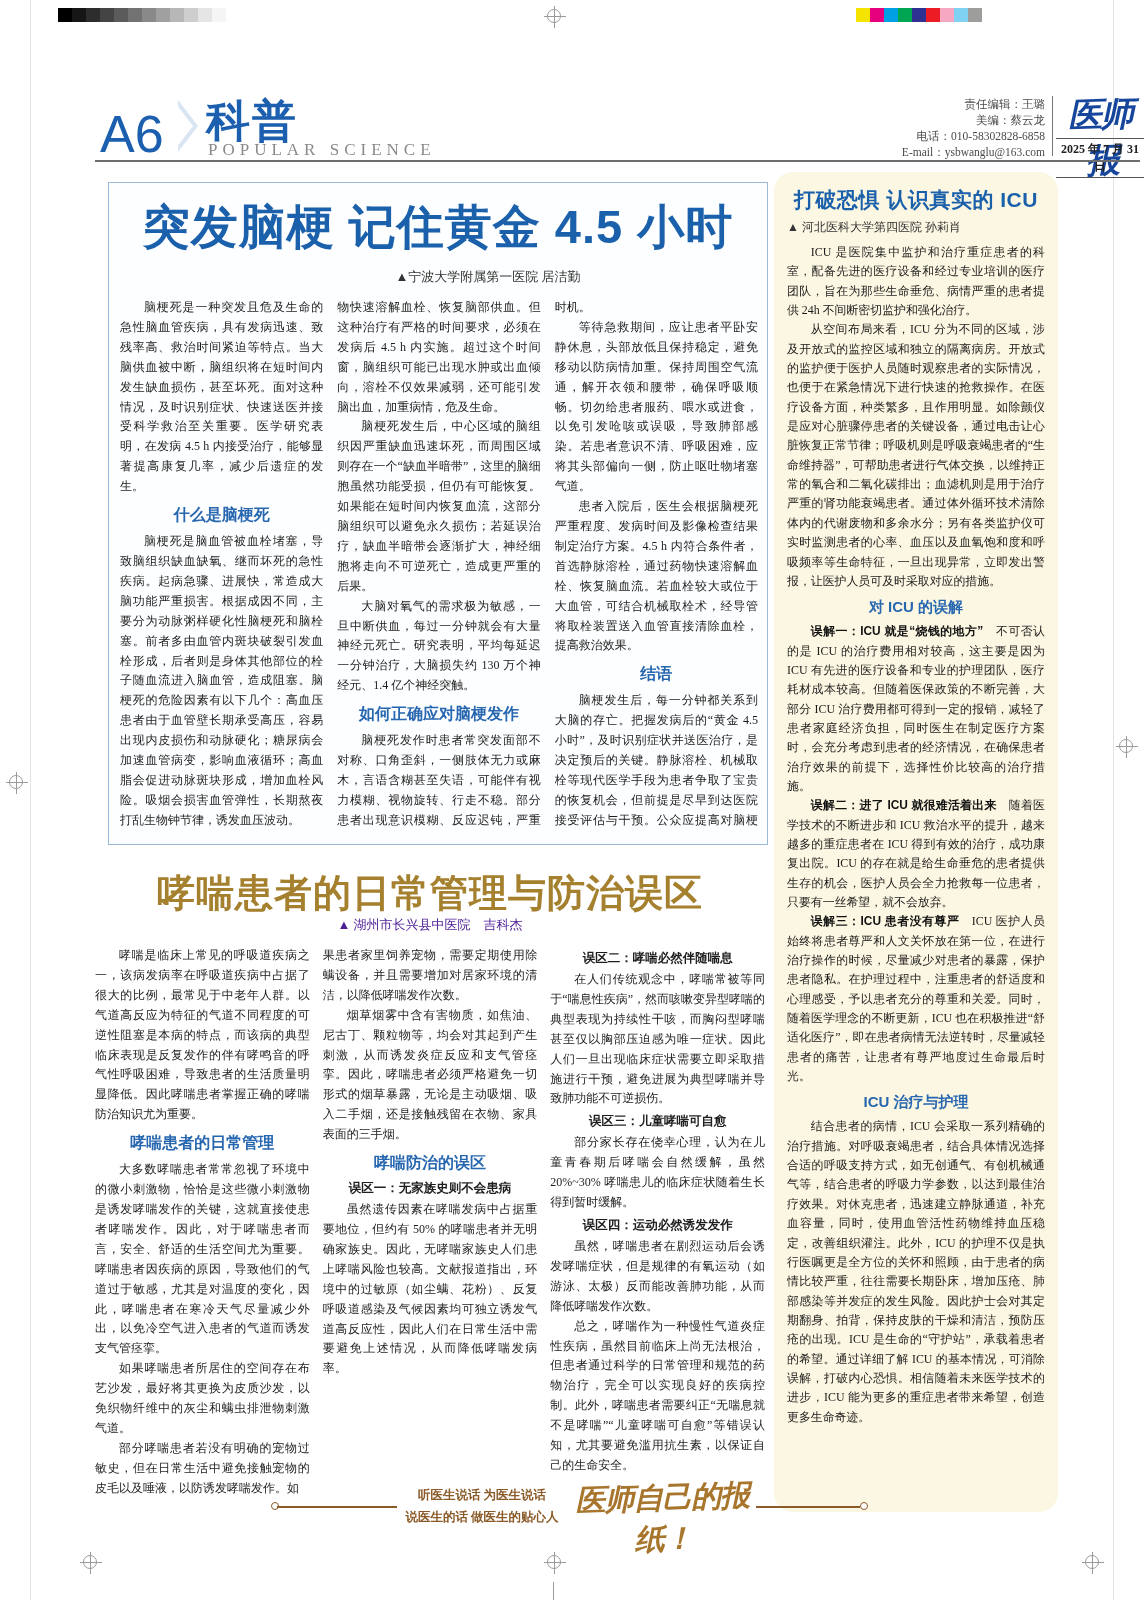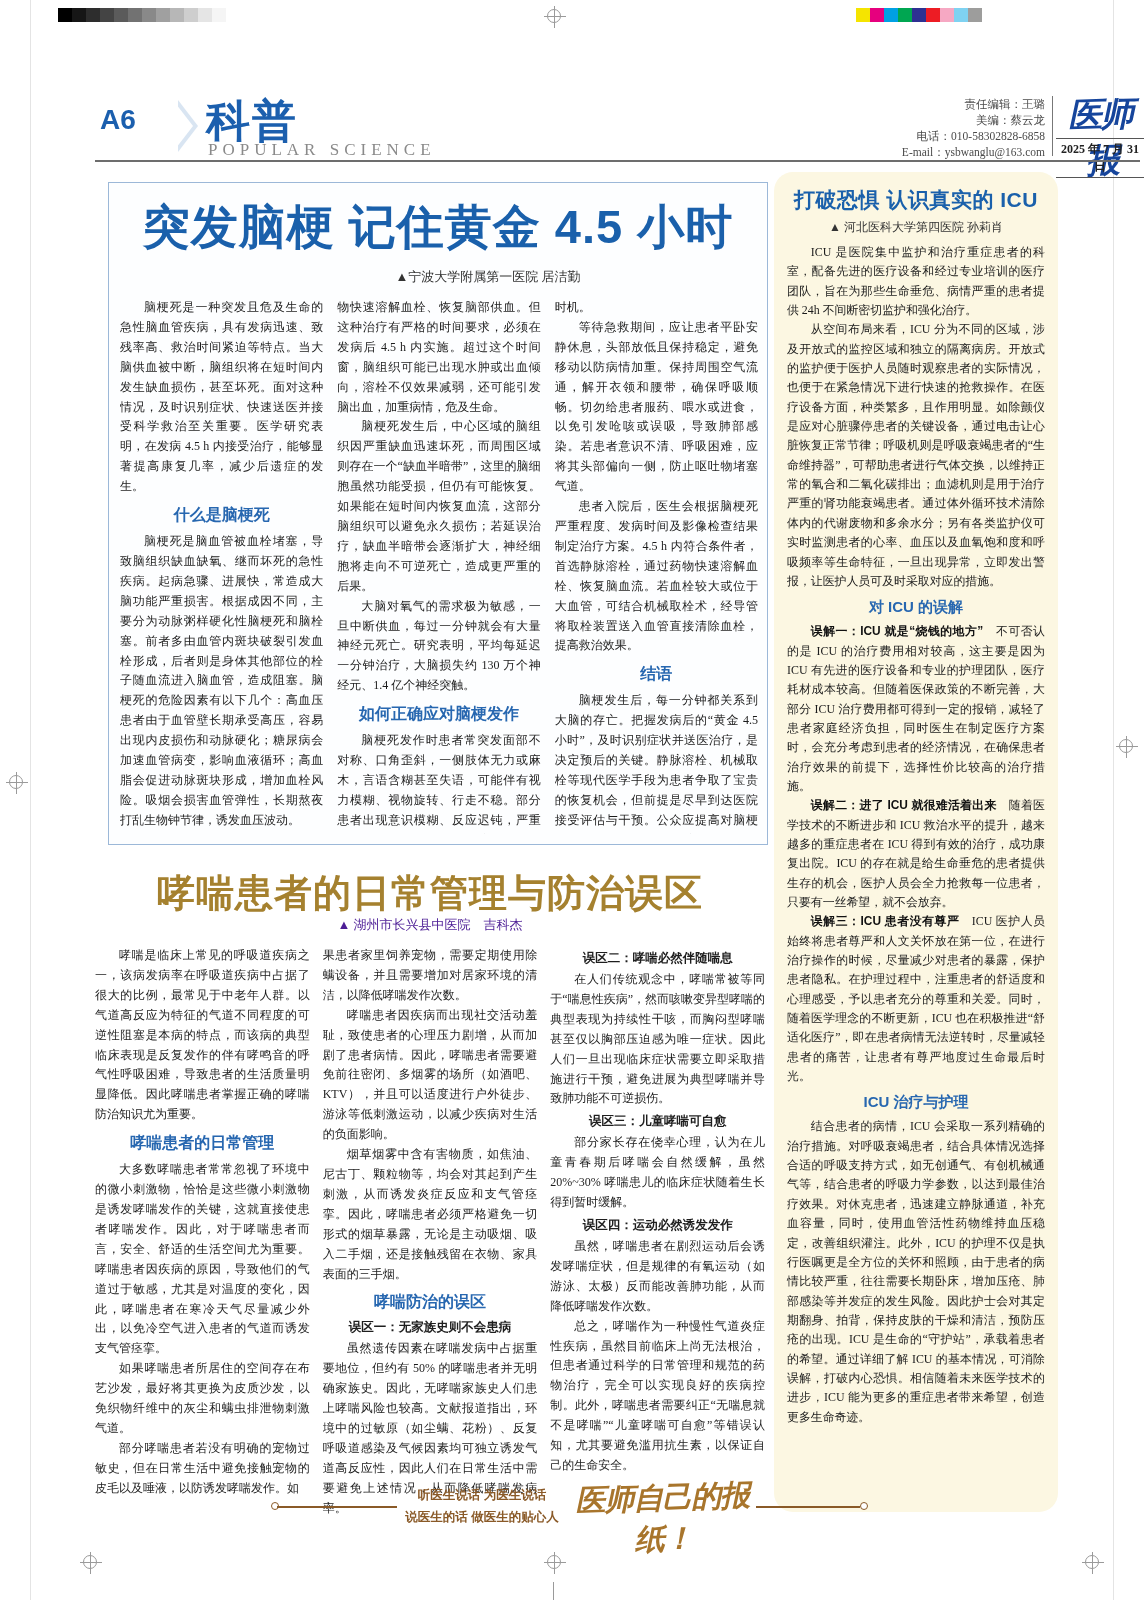--- a/index.html
+++ b/index.html
@@ -15,21 +15,21 @@
   .regmark { width:22px; height:22px; }
   .regmark .c { position:absolute; left:3px; top:3px; width:14px; height:14px;
     border:1px solid #9a9a9a; border-radius:50%; }
   .regmark .h { position:absolute; left:0; top:10px; width:22px; height:1px; background:#9a9a9a; }
   .regmark .v { position:absolute; left:10px; top:0; width:1px; height:22px; background:#9a9a9a; }
   .edgeline { background:#e4e4e4; }
 
   
   .hdr-rule { left:95px; top:160px; width:1045px; height:2px; background:#6d6d6d; }
   .pageno { left:100px; top:104px; font-family:"Liberation Sans",sans-serif;
-    font-size:28px; font-weight:bold; color:#1b5fae; }
+    font-size:52px; font-weight:normal; color:#1b5fae; }
   .chev { left:178px; top:100px; width:0; height:0;
     border-top:26px solid transparent; border-bottom:26px solid transparent;
     border-left:20px solid #d9e5f2; }
   .chev2 { left:176px; top:104px; width:0; height:0;
     border-top:22px solid transparent; border-bottom:22px solid transparent;
     border-left:17px solid #ffffff; }
   .section-cn { left:206px; top:92px; font-family:"Liberation Sans",sans-serif;
     font-size:44px; font-weight:bold; color:#1b5fae; letter-spacing:2px; }
   .section-en { left:208px; top:140px; font-family:"Liberation Serif",serif;
     font-size:17px; color:#8a8a8a; letter-spacing:5px; }
@@ -68,33 +68,33 @@
     font-size:38px; color:#a5812f; letter-spacing:1px; }
   .a2-byline { left:95px; top:916px; width:670px; text-align:center;
     font-size:13px; color:#4c1d95; }
   .a2-cols { left:95px; top:946px; width:670px; height:568px; display:flex; gap:13px; }
 
   
   .icu { left:774px; top:172px; width:284px; height:1340px;
     background:#fcf7e2; border-radius:19px; padding:14px 13px 10px 13px; overflow:hidden; }
   .icu-title { font-family:"Liberation Sans",sans-serif; font-weight:bold;
     font-size:21px; color:#1a60ab; text-align:center; letter-spacing:0.5px; }
-  .icu-byline { font-size:12px; color:#333; text-align:center; margin:5px 0 7px 0; }
+  .icu-byline { font-size:12px; color:#333; margin:5px 0 7px 0; }
   .icu .para { font-size:11.9px; line-height:19.35px; }
   .icu .subhead { font-size:15px; margin:7px 0 5px 0; }
 
   
   .foot-line-l { left:277px; top:1506px; width:120px; height:2px; background:#8a5a28; }
   .foot-dot-l { left:271px; top:1502px; width:8px; height:8px;
     border:1.5px solid #8a5a28; border-radius:50%; background:#fff; }
   .foot-line-r { left:756px; top:1506px; width:104px; height:2px; background:#8a5a28; }
   .foot-dot-r { left:860px; top:1502px; width:8px; height:8px;
     border:1.5px solid #8a5a28; border-radius:50%; background:#fff; }
   .foot-small { left:398px; top:1484px; width:168px; text-align:center;
-    font-family:Liberation Sans, sans-serif; font-weight:bold;
+    font-family:Liberation Serif, serif; font-weight:bold;
     font-size:12.5px; line-height:22px; color:#8a5a28; }
   .foot-big { left:568px; top:1478px; width:190px; text-align:center;
     font-family:"Liberation Serif",serif; font-weight:bold; font-style:italic;
     font-size:30px; color:#a8752c; transform:rotate(-2deg); letter-spacing:-1px; }
 </style>
 </head>
 <body>
 
 <div id="page">
 
@@ -201,21 +201,20 @@
   <div class="abs a2-cols">
     <div class="ncol">
         <div class="para">哮喘是临床上常见的呼吸道疾病之一，该病发病率在呼吸道疾病中占据了很大的比例，最常见于中老年人群。以气道高反应为特征的气道不同程度的可逆性阻塞是本病的特点，而该病的典型临床表现是反复发作的伴有哮鸣音的呼气性呼吸困难，导致患者的生活质量明显降低。因此哮喘患者掌握正确的哮喘防治知识尤为重要。</div>
         <div class="subhead">哮喘患者的日常管理</div>
         <div class="para">大多数哮喘患者常常忽视了环境中的微小刺激物，恰恰是这些微小刺激物是诱发哮喘发作的关键，这就直接使患者哮喘发作。因此，对于哮喘患者而言，安全、舒适的生活空间尤为重要。哮喘患者因疾病的原因，导致他们的气道过于敏感，尤其是对温度的变化，因此，哮喘患者在寒冷天气尽量减少外出，以免冷空气进入患者的气道而诱发支气管痉挛。</div>
         <div class="para">如果哮喘患者所居住的空间存在布艺沙发，最好将其更换为皮质沙发，以免织物纤维中的灰尘和螨虫排泄物刺激气道。</div>
         <div class="para">部分哮喘患者若没有明确的宠物过敏史，但在日常生活中避免接触宠物的皮毛以及唾液，以防诱发哮喘发作。如</div>
       </div>
     <div class="ncol">
         <div class="para" style="text-indent: 0px;">果患者家里饲养宠物，需要定期使用除螨设备，并且需要增加对居家环境的清洁，以降低哮喘发作次数。</div>
-        <div class="para">哮喘患者因疾病而出现社交活动羞耻，致使患者的心理压力剧增，从而加剧了患者病情。因此，哮喘患者需要避免前往密闭、多烟雾的场所（如酒吧、KTV），并且可以适度进行户外徒步、游泳等低刺激运动，以减少疾病对生活的负面影响。</div>
         <div class="para">烟草烟雾中含有害物质，如焦油、尼古丁、颗粒物等，均会对其起到产生刺激，从而诱发炎症反应和支气管痉挛。因此，哮喘患者必须严格避免一切形式的烟草暴露，无论是主动吸烟、吸入二手烟，还是接触残留在衣物、家具表面的三手烟。</div>
         <div class="subhead">哮喘防治的误区</div>
         <div class="subhead2">误区一：无家族史则不会患病</div>
         <div class="para">虽然遗传因素在哮喘发病中占据重要地位，但约有 50% 的哮喘患者并无明确家族史。因此，无哮喘家族史人们患上哮喘风险也较高。文献报道指出，环境中的过敏原（如尘螨、花粉）、反复呼吸道感染及气候因素均可独立诱发气道高反应性，因此人们在日常生活中需要避免上述情况，从而降低哮喘发病率。</div>
       </div>
     <div class="ncol">
         <div class="subhead2">误区二：哮喘必然伴随喘息</div>
         <div class="para">在人们传统观念中，哮喘常被等同于“喘息性疾病”，然而咳嗽变异型哮喘的典型表现为持续性干咳，而胸闷型哮喘甚至仅以胸部压迫感为唯一症状。因此人们一旦出现临床症状需要立即采取措施进行干预，避免进展为典型哮喘并导致肺功能不可逆损伤。</div>
         <div class="subhead2">误区三：儿童哮喘可自愈</div>
         <div class="para">部分家长存在侥幸心理，认为在儿童青春期后哮喘会自然缓解，虽然 20%~30% 哮喘患儿的临床症状随着生长得到暂时缓解。</div>

